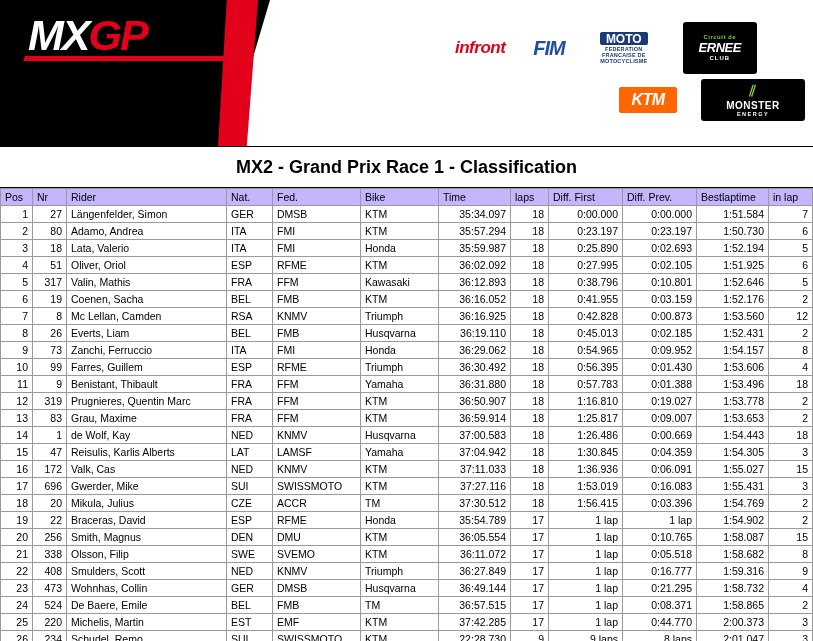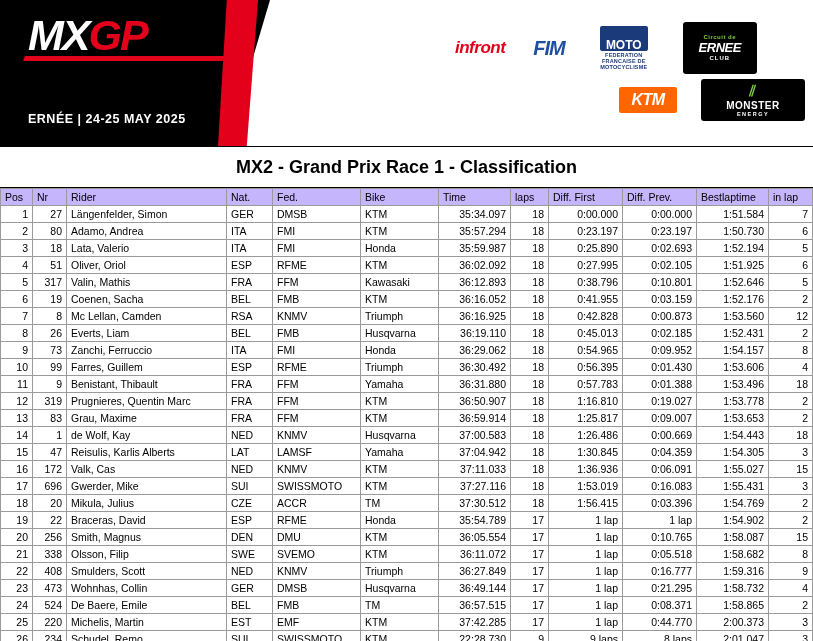--- a/index.html
+++ b/index.html
@@ -128,21 +128,21 @@
     width: 62px;
     height: 46px;
     flex-direction: column;
     line-height: 1.05;
     text-align: center;
   }
   .sp-ffm .m1 {
     background: #1b3a7a;
     color: #ffffff;
     font-size: 12px;
-    padding: 13px 6px 0 6px;
+    padding: 1px 6px 0 6px;
     border-radius: 2px;
   }
   .sp-ffm .m2 {
     color: #1b3a7a;
     font-size: 5.5px;
     letter-spacing: 0.2px;
     margin-top: 2px;
   }
   .sp-ernee {
     width: 74px;
@@ -262,21 +262,20 @@
 <body>
 
 <div class="header">
   <div class="header-left"></div>
   <div class="header-left-red"></div>
 
   <div class="mxgp-logo">
     <span>MX</span><span class="red">GP</span>
   </div>
   <div class="logo-slash"></div>
-  <div class="venue">ERNÉE | 24-25 MAY 2025</div>
 
   <div class="sponsors-row">
     <div class="sp sp-infront">infront</div>
     <div class="sp sp-fim">FIM</div>
     <div class="sp sp-ffm">
       <span class="m1">MOTO</span>
       <span class="m2">FEDERATION FRANCAISE DE MOTOCYCLISME</span>
     </div>
     <div class="sp sp-ernee">
       <span class="grn">Circuit de</span>

